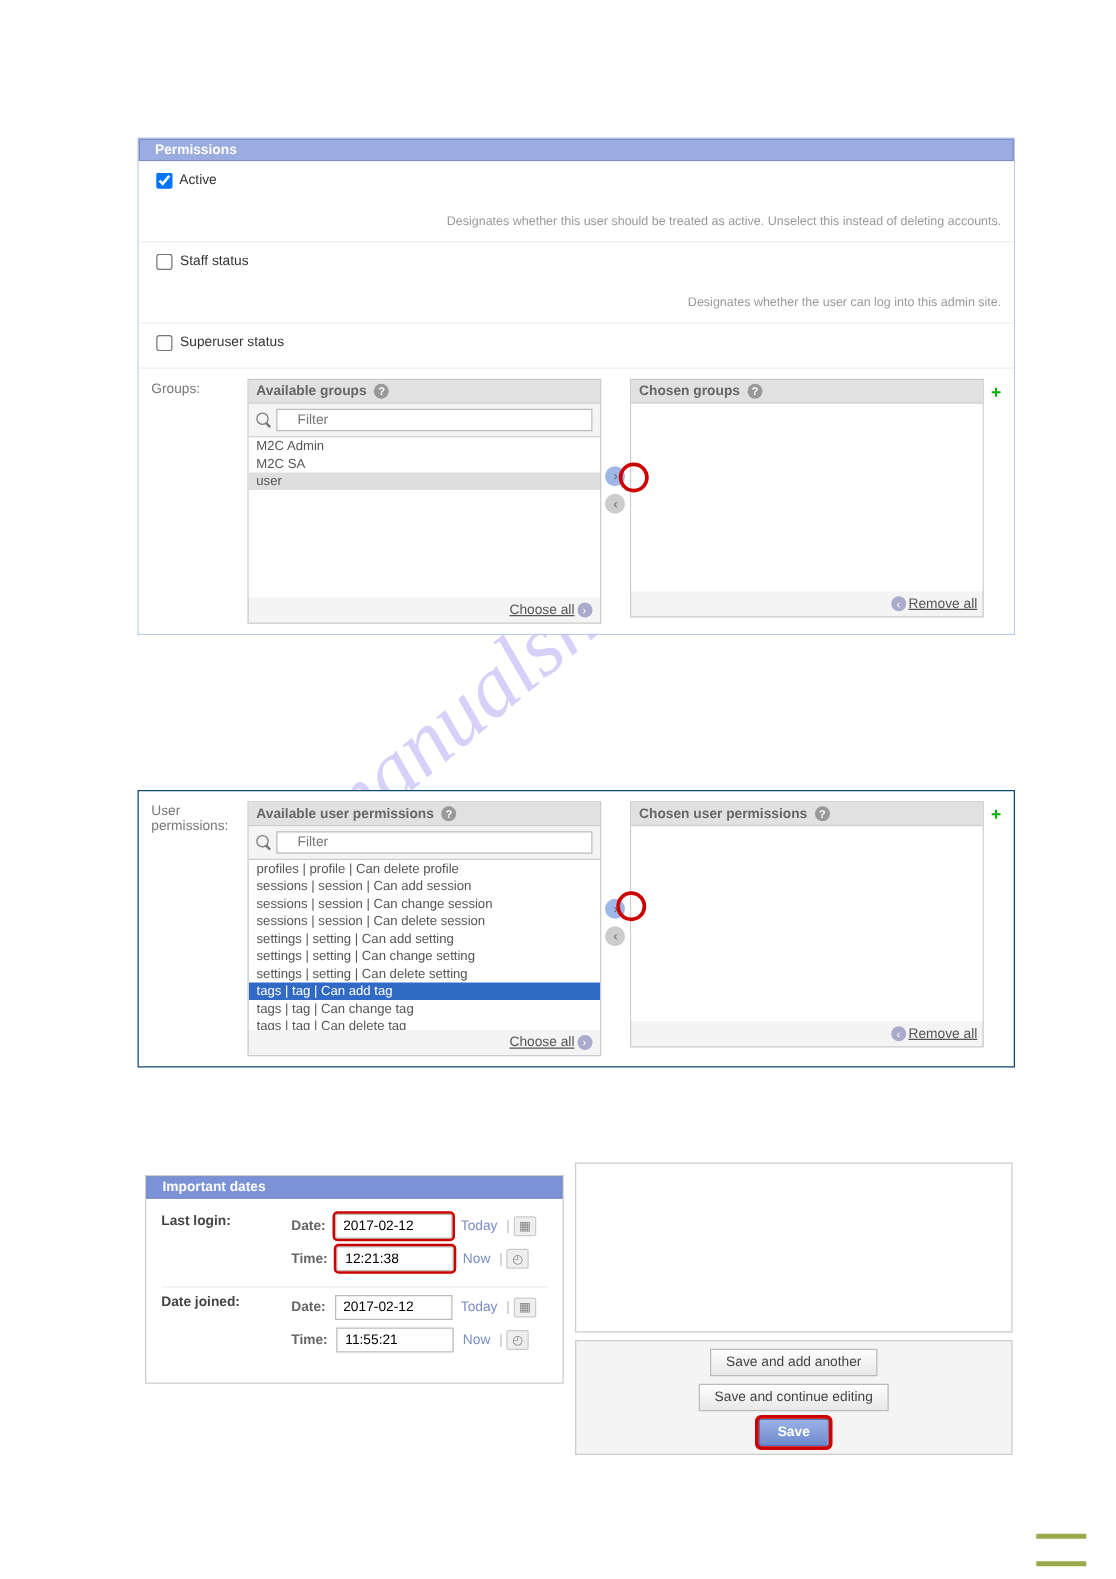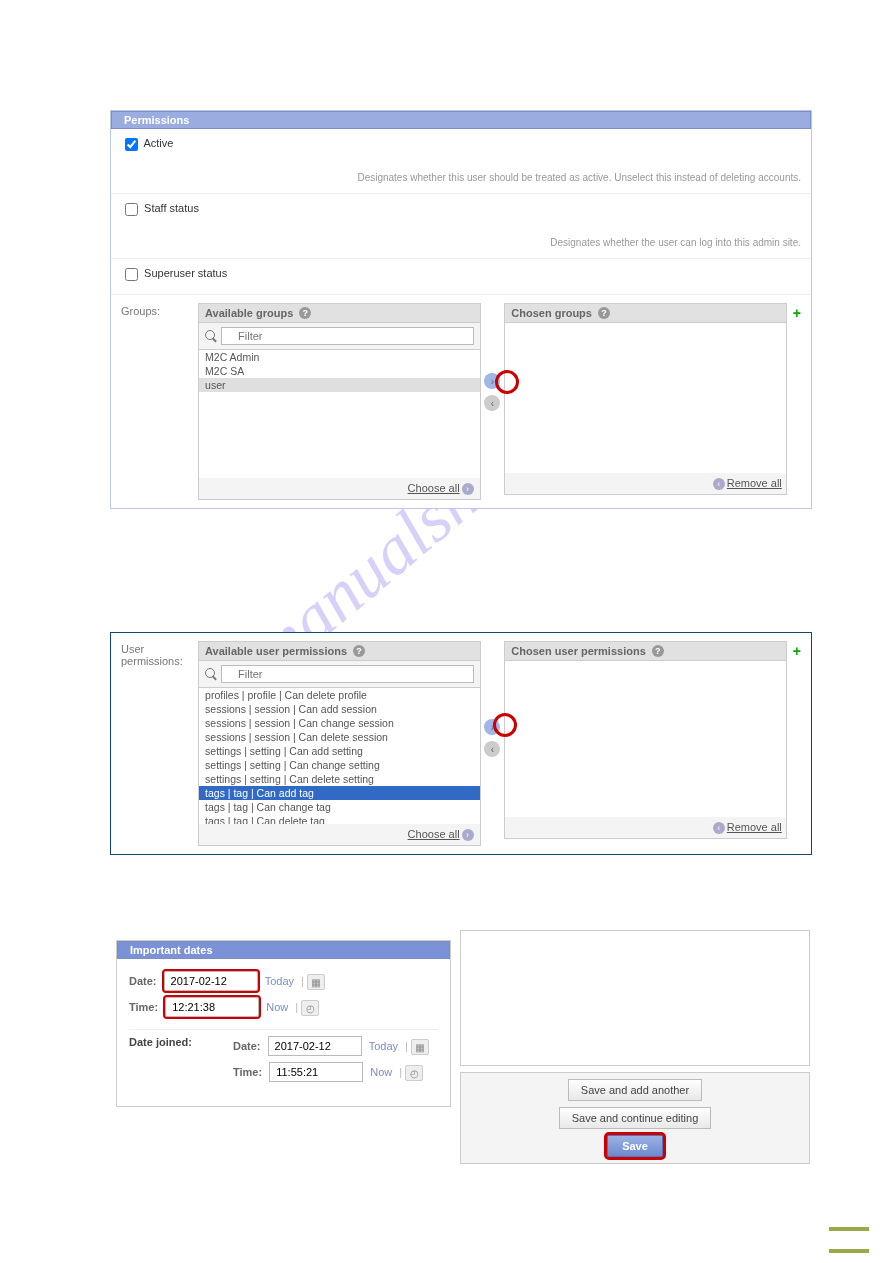--- a/index.html
+++ b/index.html
@@ -170,20 +170,21 @@
       </div>
       <div class="plus">+</div>
       <div class="hl-circle" style="left:382px; top:80px;"></div>
     </div>
   </div>
 
   <div class="dates-panel" style="position:absolute; left:116px; top:930px; width:333px; border:1px solid #ccc; background:#fff;margin-top:10px;">
     <div class="sectionbar">Important dates</div>
     <div class="dates-body">
       <div class="daterow">
+        <div class="lbl">Last login:</div>
         <div>
           <div class="dtline hl-input">
             <span class="sub">Date:</span>
             <input value="2017-02-12" style="">
             <span class="linkish">Today</span>
             <span class="pipe">|</span>
             <span class="icon-cal">▦</span>
           </div>
           <div class="dtline hl-input">
             <span class="sub">Time:</span>

